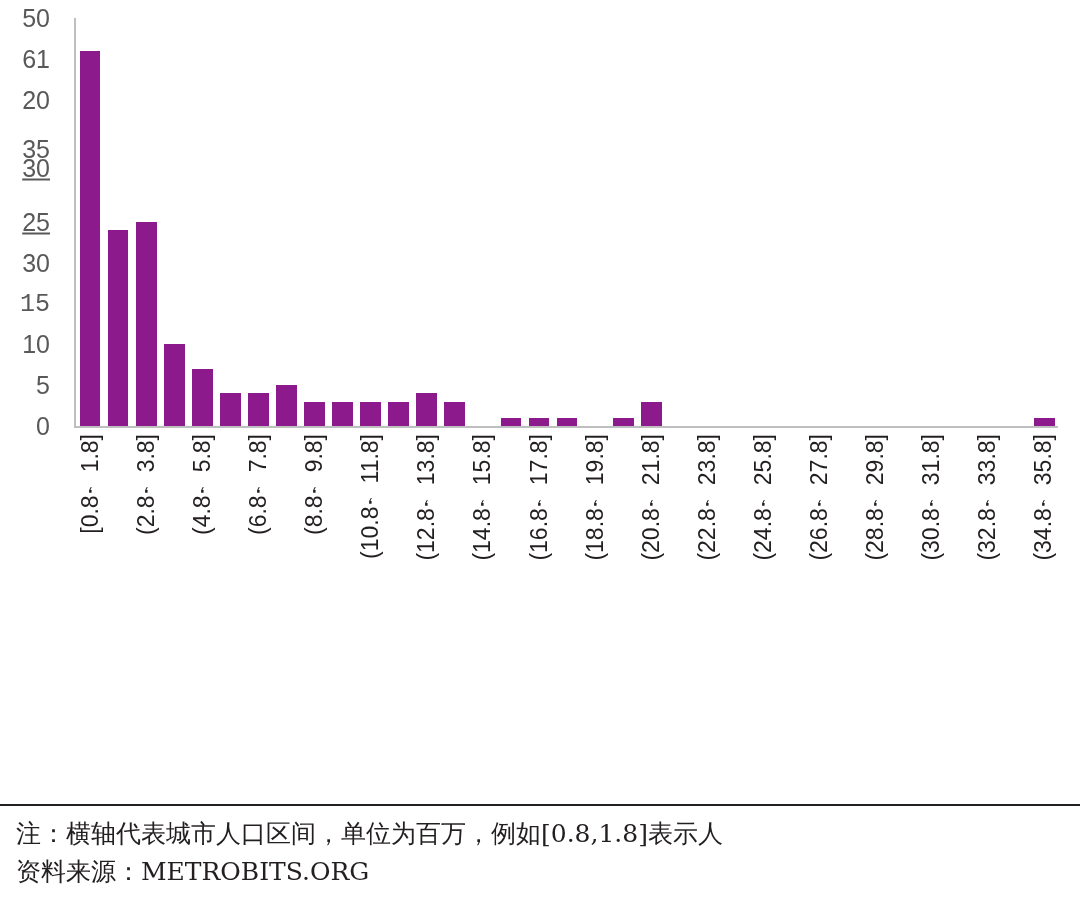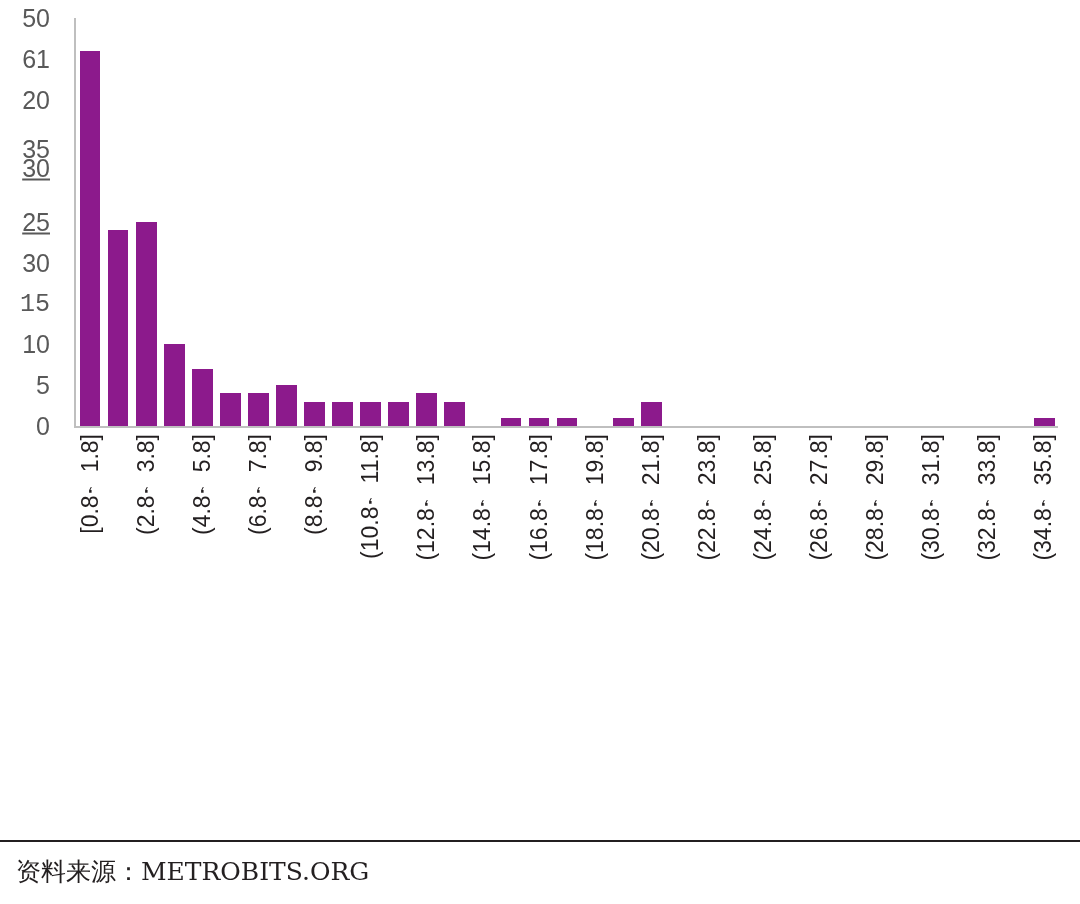--- a/index.html
+++ b/index.html
@@ -343,16 +343,17 @@
         </div>
         <div class="x-slot"></div>
         <div class="x-slot">
           <div class="x-label">(34.8，35.8]</div>
         </div>
       </div>
 
   </div>
 
   <div class="footer">
+    <div class="note-line">注：横轴代表城市人口区间，单位为百万，例如[0.8,1.8]表示人</div>
     <div class="source-line">资料来源：METROBITS.ORG</div>
   </div>
 
 </div>
 
 </body></html>

